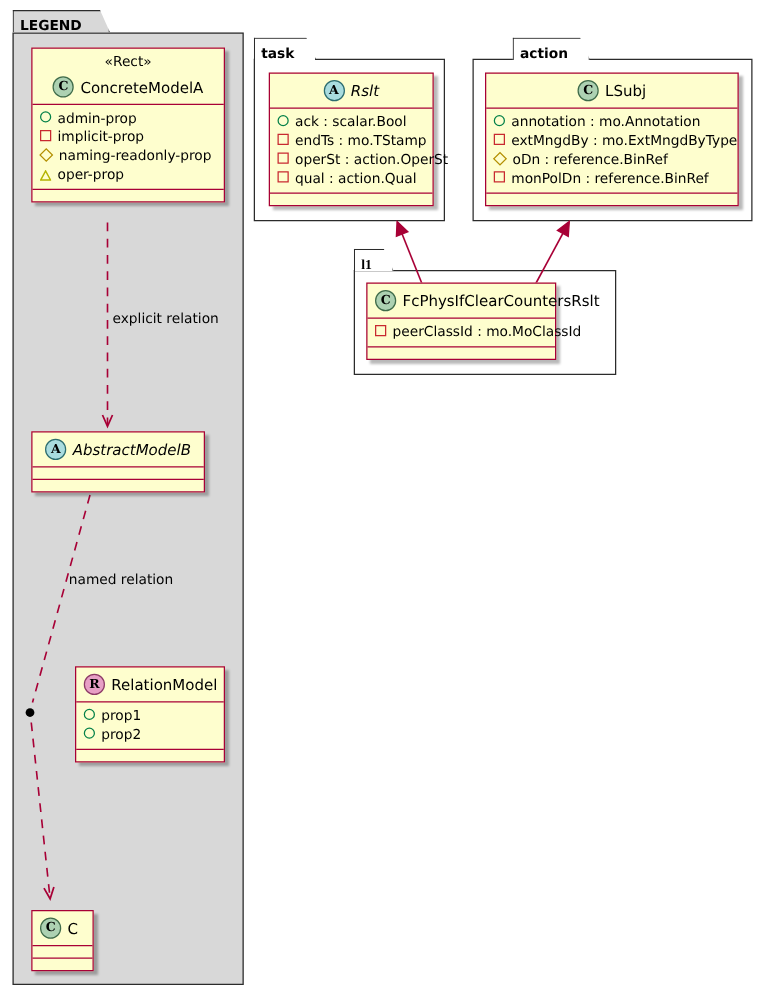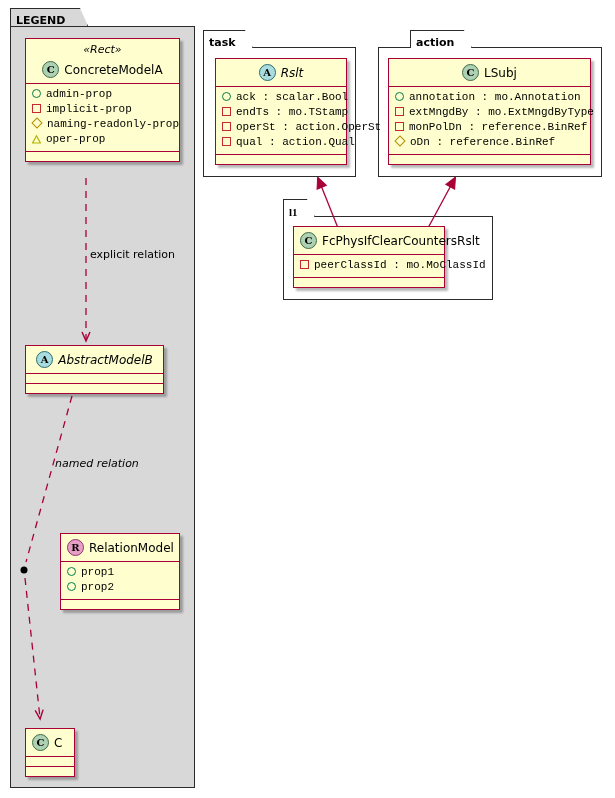--- a/index.html
+++ b/index.html
@@ -54,34 +54,32 @@
     position: relative;
     text-align: center;
     padding: 5px 6px 5px 6px;
     font-size: 12px;
     white-space: nowrap;
   }
   .cls-head .cname { display: inline-block; vertical-align: middle; }
   .cls-stereo {
     text-align: center;
     font-size: 11px;
-    font-style: italic;
     padding-top: 4px;
     padding-bottom: 0px;
   }
   .italic { font-style: italic; }
   .sep { height: 0; border-top: 1px solid #a80036; }
   .attrs {
     padding: 3px 4px 4px 6px;
   }
   .attr {
     white-space: nowrap;
     line-height: 15px;
     font-size: 11px;
-    font-family: Liberation Mono, monospace;
   }
   .emptybody { height: 9px; }
 
   
   .badge {
     display: inline-block;
     width: 15px; height: 15px;
     border-radius: 50%;
     line-height: 15px;
     text-align: center;
@@ -189,21 +187,21 @@
   <path d="M72,396 L26,562" stroke="#a80036" stroke-width="1.3" fill="none" stroke-dasharray="7,6"></path>
   <circle cx="24" cy="570" r="3.5" fill="#000000"></circle>
   <path d="M25,578 L40,718" stroke="#a80036" stroke-width="1.3" fill="none" stroke-dasharray="7,6" marker-end="url(#openArrow)"></path>
 
   <path d="M338,228 L318,178" stroke="#a80036" stroke-width="1.3" fill="none" marker-end="url(#triArrow)"></path>
 
   <path d="M428,228 L455,178" stroke="#a80036" stroke-width="1.3" fill="none" marker-end="url(#triArrow)"></path>
 </svg>
 
 <div class="edge-label" style="left:90px; top:248px;">explicit relation</div>
-<div class="edge-label" style="left:55px; top:457px;font-style:italic;">named relation</div>
+<div class="edge-label" style="left:55px; top:457px;">named relation</div>
 
 <div class="cls" style="left:25px; top:38px; width:155px;">
   <div class="cls-stereo">«Rect»</div>
   <div class="cls-head">
     <span class="badge badge-C">C</span><span class="cname">ConcreteModelA</span>
   </div>
   <div class="sep"></div>
   <div class="attrs">
     <div class="attr"><span class="vis vis-pub"></span><span>admin-prop</span></div>
     <div class="attr"><span class="vis vis-priv"></span><span>implicit-prop</span></div>
@@ -265,22 +263,22 @@
 </div>
 
 <div class="cls" style="left:388px; top:58px; width:203px;">
   <div class="cls-head">
     <span class="badge badge-C">C</span><span class="cname">LSubj</span>
   </div>
   <div class="sep"></div>
   <div class="attrs">
     <div class="attr"><span class="vis vis-pub"></span><span>annotation : mo.Annotation</span></div>
     <div class="attr"><span class="vis vis-priv"></span><span>extMngdBy : mo.ExtMngdByType</span></div>
+    <div class="attr"><span class="vis vis-pkg"></span><span>oDn : reference.BinRef</span></div>
     <div class="attr"><span class="vis vis-priv"></span><span>monPolDn : reference.BinRef</span></div>
-    <div class="attr"><span class="vis vis-pkg"></span><span>oDn : reference.BinRef</span></div>
   </div>
   <div class="sep"></div>
   <div class="emptybody"></div>
 </div>
 
 <div class="cls" style="left:293px; top:226px; width:152px;">
   <div class="cls-head">
     <span class="badge badge-C">C</span><span class="cname">FcPhysIfClearCountersRslt</span>
   </div>
   <div class="sep"></div>

